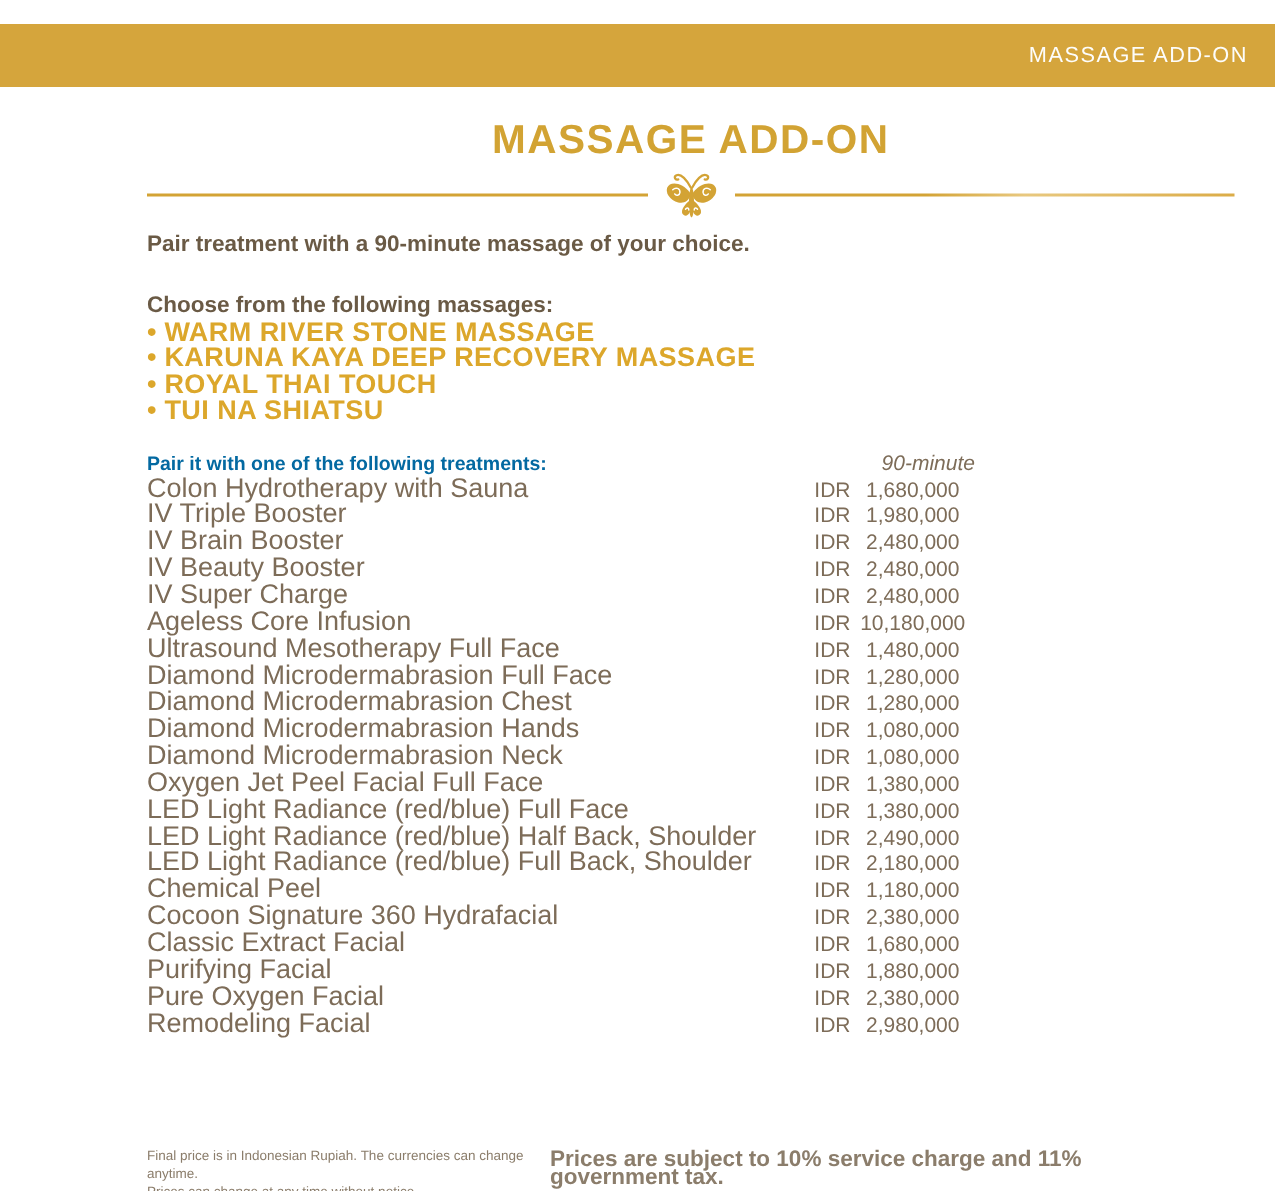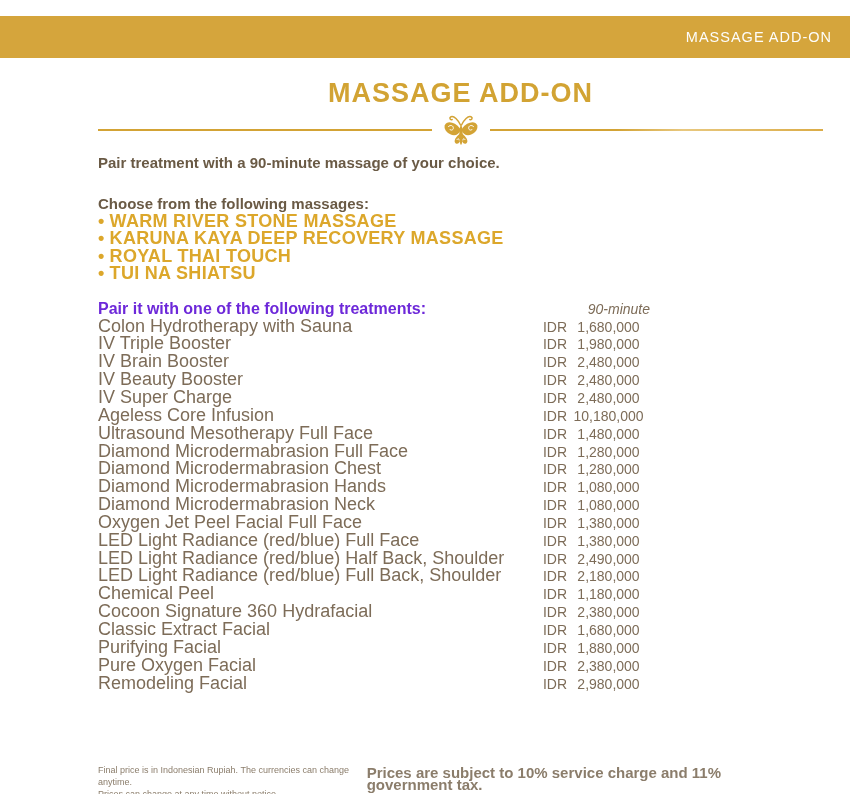--- a/index.html
+++ b/index.html
@@ -40,21 +40,21 @@
   .massages-heading { color:#6A5A45; font-size:15px; font-weight:700; line-height:18px; }
   .massage-item {
     color:#DCA72B; font-size:18px; font-weight:700; letter-spacing:0.3px;
     line-height:17.4px; white-space:nowrap;
   }
   .massage-item .dot { margin-right:5px; font-weight:700; }
   
   .treatments { margin-top:17px; width:552px; }
   .t-grid-row { display:grid; grid-template-columns:1fr 52px 83px; align-items:baseline; }
   .t-header-row { line-height:17px; }
-  .treatments-heading { color:#6d28d9; font-size:16px; font-weight:700; white-space:nowrap; }
+  .treatments-heading { color:#0369a1; font-size:13px; font-weight:700; white-space:nowrap; }
   .duration-header { color:#7D6C58; font-size:14px; text-align:right; white-space:nowrap;font-style:italic; }
   .table-row { line-height:16.85px; }
   .cell-name  { color:#7D6C58; font-size:18px; white-space:nowrap; }
   .cell-idr   { color:#7D6C58; font-size:14px; text-align:right; }
   .cell-price { color:#7D6C58; font-size:14px; text-align:center; white-space:nowrap; font-variant-numeric:tabular-nums; }
   
   .footer {
     position:absolute; left:98px; top:748px; width:712px;
     display:flex; justify-content:space-between; align-items:flex-start;
   }

